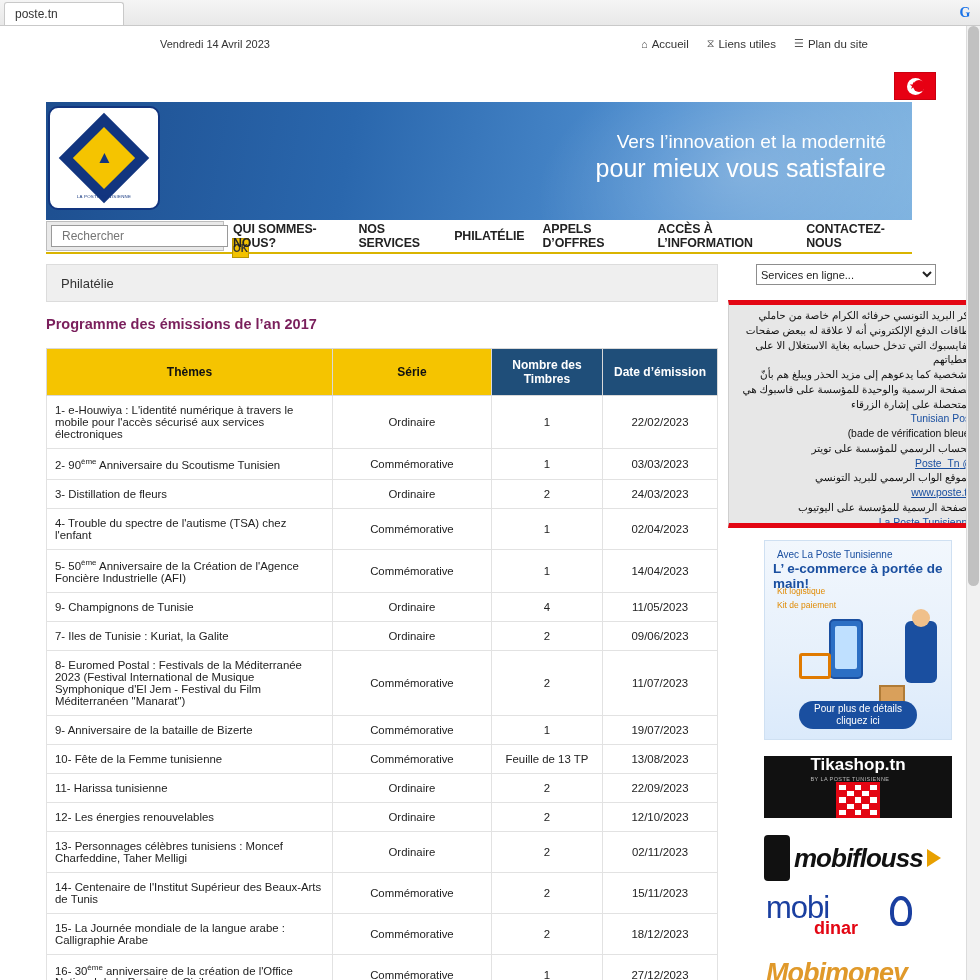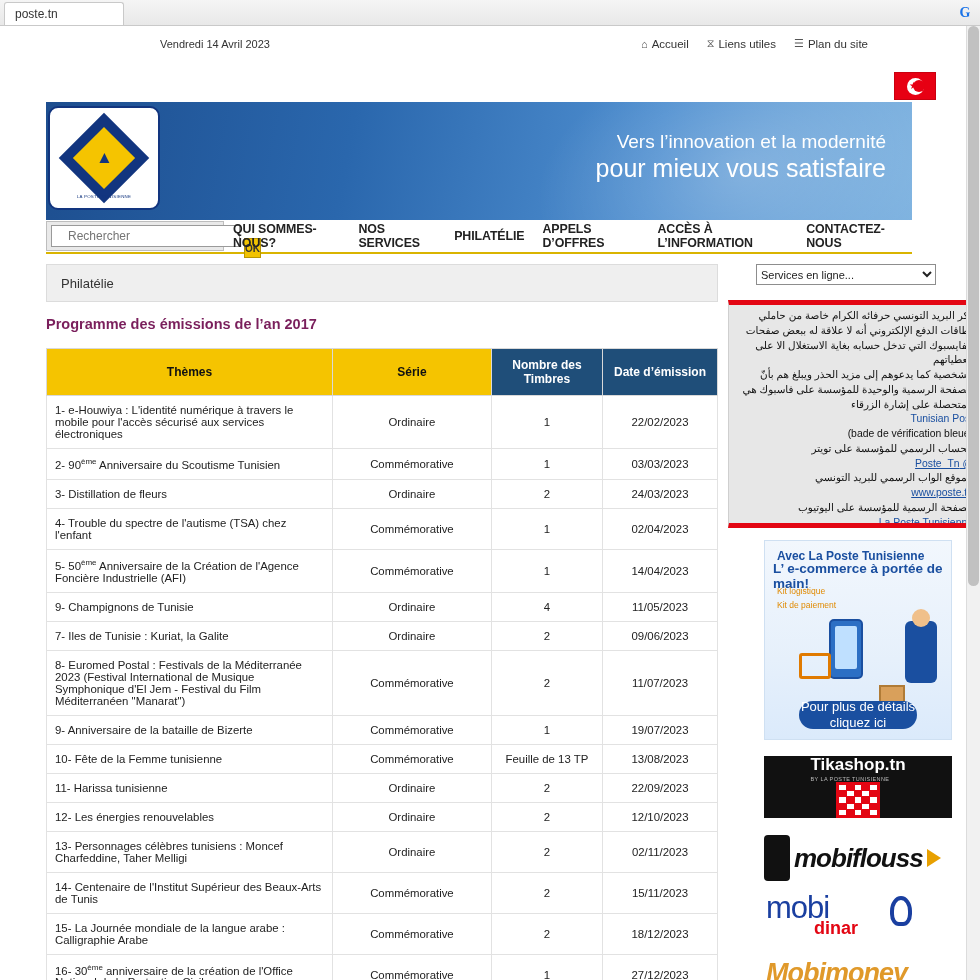--- a/index.html
+++ b/index.html
@@ -126,21 +126,21 @@
     width:866px; height:34px;
     background:#fff; border-bottom:2px solid #d9b400;
     display:flex; align-items:center;
   }
   .search-box {
     width:178px; height:30px; background:#e9e9e9; border:1px solid #bdbdbd;
     display:flex; align-items:center; padding:0 4px; gap:4px;
   }
   .search-box input {
     flex:1; height:22px; border:1px solid #9a9a9a; background:#fff;
-    font-size:12px; padding:0 16px; color:#555; font-family:"Liberation Sans",sans-serif;
+    font-size:12px; padding:0 10px; color:#555; font-family:"Liberation Sans",sans-serif;
   }
   .ok-btn {
     width:24px;height:20px;background:#f2c200;border:1px solid #b99700;
     font-size:10px;font-weight:bold;color:#333;display:flex;align-items:center;justify-content:center;
     cursor:pointer;
     margin-top:24px;
   }
   .nav-items { display:flex; align-items:center; height:100%; }
   .nav-items a {
     color:#222; text-decoration:none; font-size:12.4px; font-weight:bold;
@@ -174,27 +174,27 @@
     overflow:hidden;
   }
   .arabic-box .blue { color:#1a4fa0; }
   .arabic-box .link { color:#1a4fa0; text-decoration:underline; }
 
   .promo {
     position:absolute; left:8px; top:276px; width:188px; height:200px;
     background:linear-gradient(to bottom,#f2f7fd 0%, #e6f0fb 60%, #dbeafb 100%);
     border:1px solid #cfe0f2; overflow:hidden;
   }
-  .promo .p1 { position:absolute; left:12px; top:8px; font-size:12px; color:#1a4fa0; font-weight:bold;}
+  .promo .p1 { position:absolute; left:12px; top:8px; font-size:10px; color:#1a4fa0; font-weight:normal;}
   .promo .p2 { position:absolute; left:8px; top:20px; font-size:13.5px; color:#1a4fa0; font-weight:bold;}
   .promo .bullets { position:absolute; left:12px; top:44px; font-size:8.5px; color:#e08a00; line-height:1.6;}
   .promo .bullets span{ display:block;}
   .promo .btn {
     position:absolute; left:34px; bottom:10px; width:118px; height:28px;
-    background:#1a4fa0; border-radius:14px; color:#fff; font-size:13px;
+    background:#1a4fa0; border-radius:14px; color:#fff; font-size:10px;
     display:flex; align-items:center; justify-content:center; text-align:center; line-height:1.2;
     cursor:pointer;
   }
   .promo .art {
     position:absolute; left:28px; top:72px; width:150px; height:92px;
   }
   .promo .art .phone { position:absolute; left:36px; top:6px; width:34px;height:60px;background:#2c6fc4;border-radius:5px;border:2px solid #1a4fa0;}
   .promo .art .phone:after{content:"";position:absolute;left:4px;top:5px;right:4px;bottom:8px;background:#bfe0ff;border-radius:2px;}
   .promo .art .cart { position:absolute; left:6px; top:40px; width:32px;height:26px;border:3px solid #e07a00;border-radius:3px;}
   .promo .art .man { position:absolute; right:6px; top:8px; width:32px;height:62px;background:#1a4fa0;border-radius:6px;}

